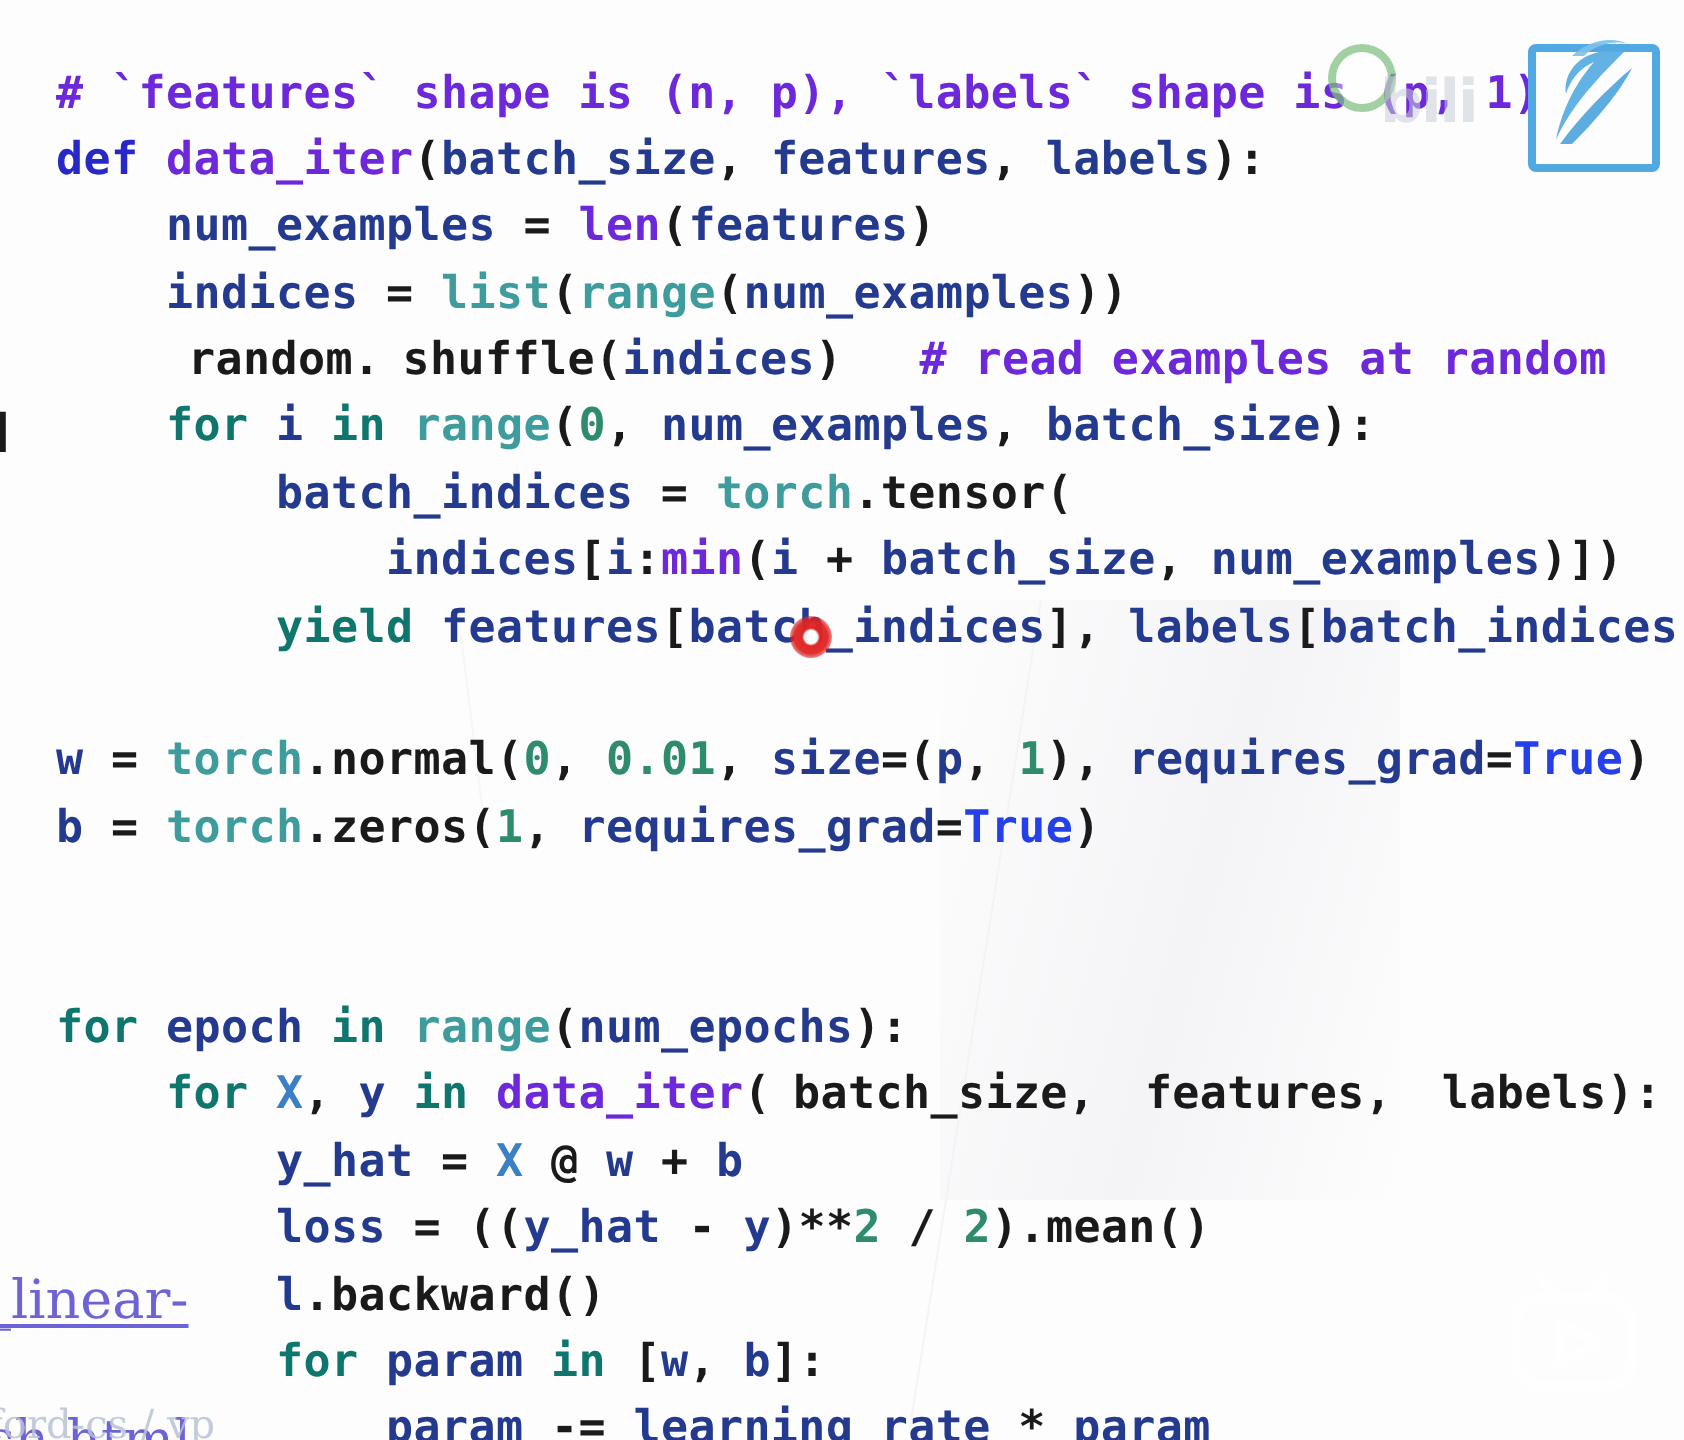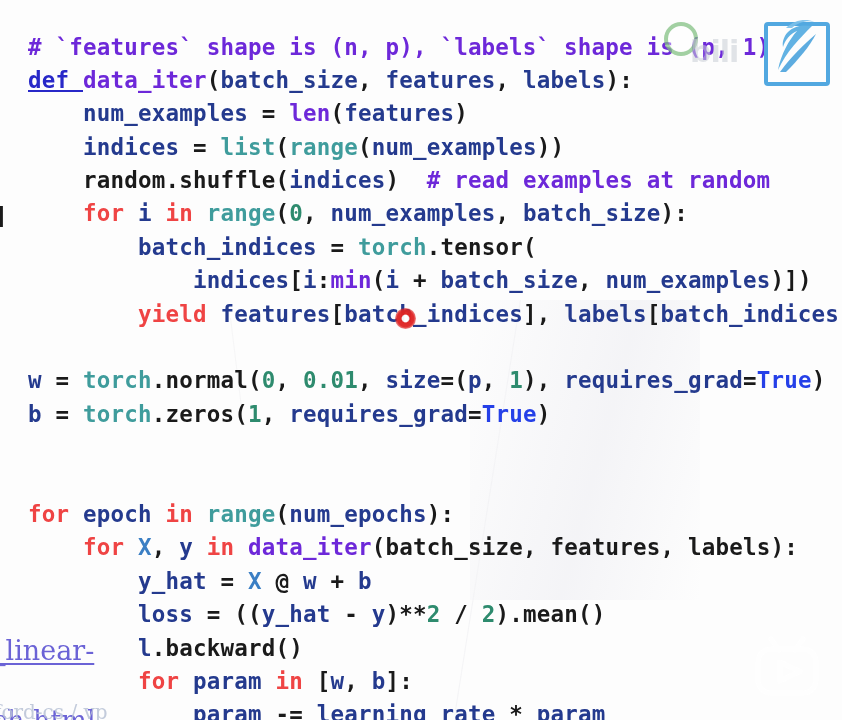--- a/index.html
+++ b/index.html
@@ -62,30 +62,30 @@
   }
   .line {
     height: 33.4px;
     padding-left: 28px;
     white-space: pre;
   }
   .line.blank { height: 33.4px; }
 
   
   .cm  { color: #6d28d9; }              
-  .kw  { color: #ef4444; }              
-  .kwd { color: #2828c8; text-decoration: underline; }              
+  .kw  { color: #0f766e; }              
+  .kwd { color: #2828c8; }              
   .fn  { color: #6d28d9; }              
   .bi  { color: #3f9c9c; text-align: right; }              
   .var { color: #243a8e; }              
   .varl{ color: #3b7fc4; }              
   .num { color: #2e8b6e; }              
   .bool{ color: #2540e8; text-align: right; }              
   .op  { color: #1a1a1a; }              
-  .pl  { color: #1a1a1a; }              
+  .pl  { color: #1a1a1a; margin-left: 11px; }              
 
   
   #clipped-glyph {
     position: absolute;
     left: -6px;
     top: 200px;
     font-size: 22.5px;
     line-height: 33.4px;
     font-weight: 600;
     color: #1a1a1a;

